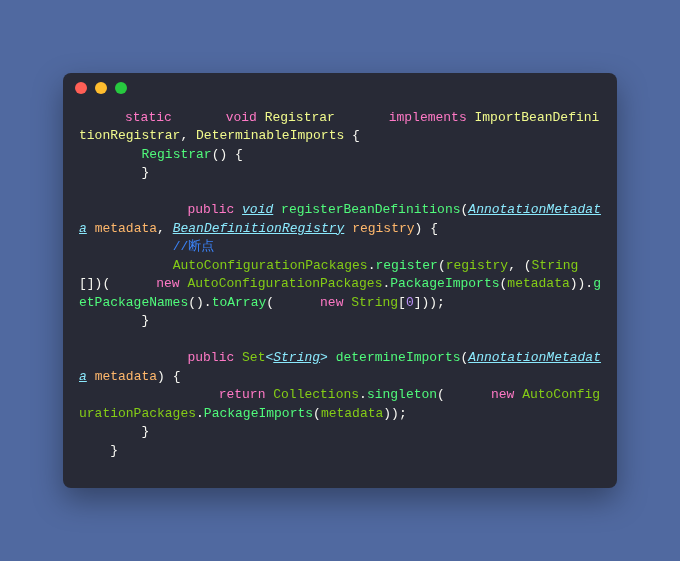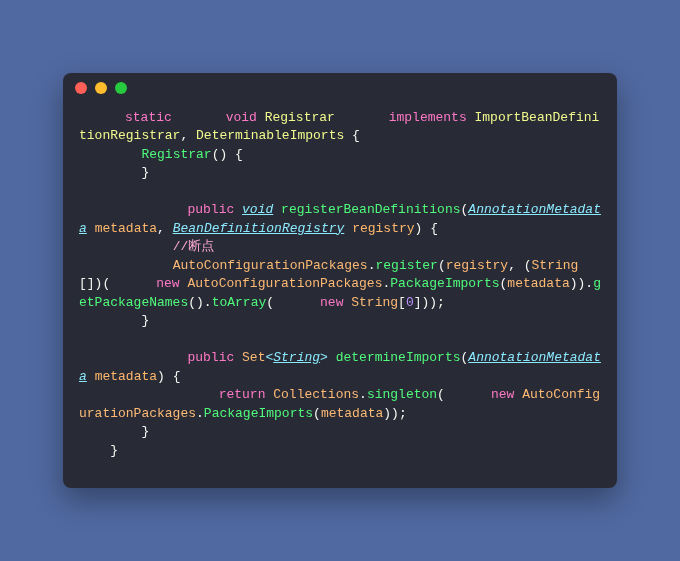--- a/index.html
+++ b/index.html
@@ -43,22 +43,22 @@
     color: #f8f8f2;
     white-space: pre-wrap;
     word-break: break-all;
   }
   .kw      { color: #ff79c6; margin-left: 46px; } 
   .cls     { color: #f1fa8c; } 
   .func    { color: #50fa7b; } 
   .param   { color: #ffb86c; } 
   .ptype   { color: #8be9fd; font-style: italic; text-decoration: underline; } 
   .punct   { color: #f8f8f2; }
-  .plain   { color: #fdba74; }
-  .comment { color: #f9a8d4; }
+  .plain   { color: #84cc16; }
+  .comment { color: #3b82f6; }
   .num     { color: #bd93f9; }
   .generic { color: #8be9fd; }
 </style>
 </head>
 <body>
 
 <div class="window">
   <div class="titlebar">
     <div class="traffic-dot dot-close"></div>
     <div class="traffic-dot dot-minimize"></div>

